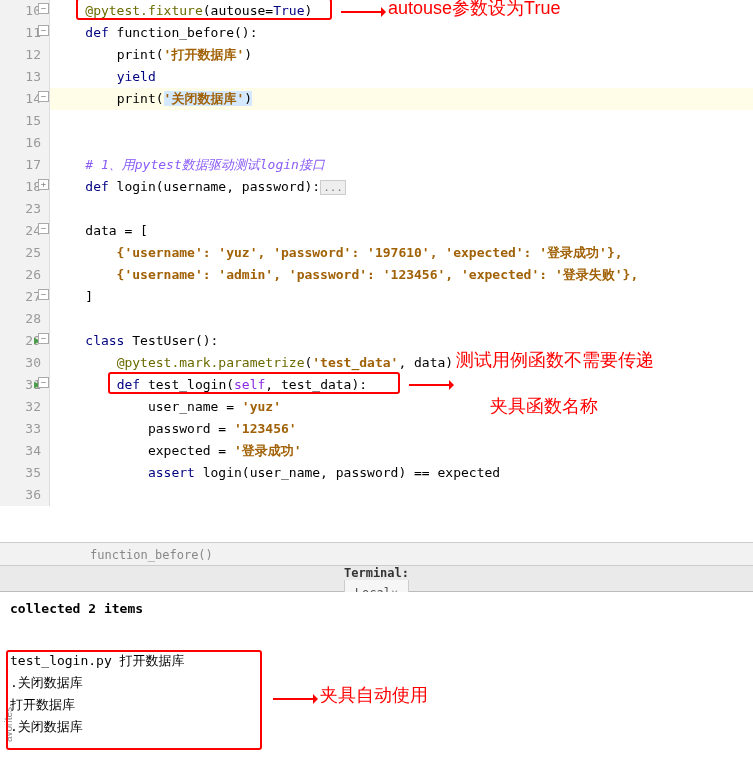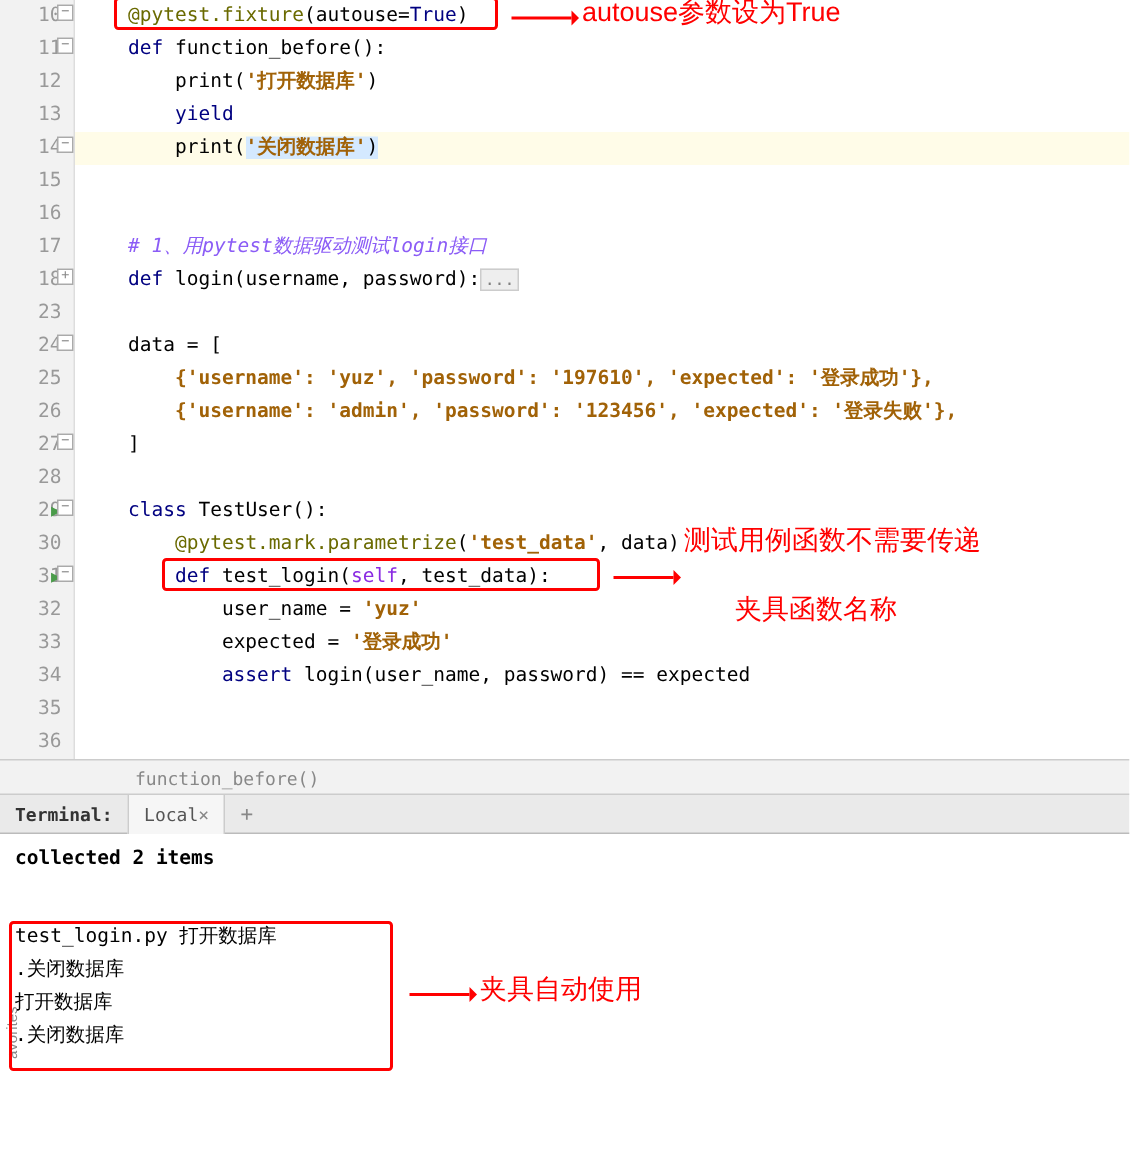--- a/index.html
+++ b/index.html
@@ -86,27 +86,29 @@
   }
   .breadcrumb {
     background: #f2f2f2;
     border-top: 1px solid #ccc;
     border-bottom: 1px solid #ccc;
     padding: 4px 8px 4px 90px;
     color: #888;
     font-size: 12px;
     height: 24px;
     line-height: 16px;
+    margin-top: 36px;
   }
   .terminal-header {
     display: flex;
     align-items: center;
     background: #eaeaea;
     border-bottom: 1px solid #bbb;
     height: 26px;
+    flex-direction: column;
   }
   .terminal-label {
     padding: 0 10px;
     font-weight: bold;
     color: #333;
     font-size: 12px;
   }
   .tab {
     background: #f6f6f6;
     border-right: 1px solid #ccc;
@@ -191,20 +193,21 @@
     <div class="code-line"></div>
     <div class="code-line">    <span>data = [</span><span class="fold-mark">−</span></div>
     <div class="code-line">    <span class="tok-str">    {'username': 'yuz', 'password': '197610', 'expected': '登录成功'},</span></div>
     <div class="code-line">    <span class="tok-str">    {'username': 'admin', 'password': '123456', 'expected': '登录失败'},</span></div>
     <div class="code-line">    <span>]</span><span class="fold-mark">−</span></div>
     <div class="code-line"></div>
     <div class="code-line">    <span class="tok-kw">class</span><span> TestUser():</span><span class="fold-mark">−</span></div>
     <div class="code-line">        <span class="tok-decorator">@pytest.mark.parametrize</span>(<span class="tok-str">'test_data'</span><span>, data)</span></div>
     <div class="code-line">        <span class="tok-kw">def</span><span> test_login(</span><span class="tok-self">self</span><span>, test_data):</span><span class="fold-mark">−</span></div>
     <div class="code-line">    <span>        user_name = </span><span class="tok-str">'yuz'</span></div>
+    <div class="code-line">    <span>        password = </span><span class="tok-str">'123456'</span></div>
     <div class="code-line">    <span>        expected = </span><span class="tok-str">'登录成功'</span></div>
     <div class="code-line">            <span class="tok-kw">assert</span><span> login(user_name, password) == expected</span></div>
     <div class="code-line"></div>
 
     <div class="red-box" style="left:26px; top:-2px; width:256px; height:22px;"></div>
     <div class="red-box" style="left:58px; top:372px; width:292px; height:22px;"></div>
 
     <svg class="arrow" style="left:286px; top:5px;" width="50" height="14">
         <line x1="5" y1="7" x2="45" y2="7" stroke="#ff0000" stroke-width="2"></line>
         <polygon points="45,2 50,7 45,12" fill="#ff0000"></polygon>

